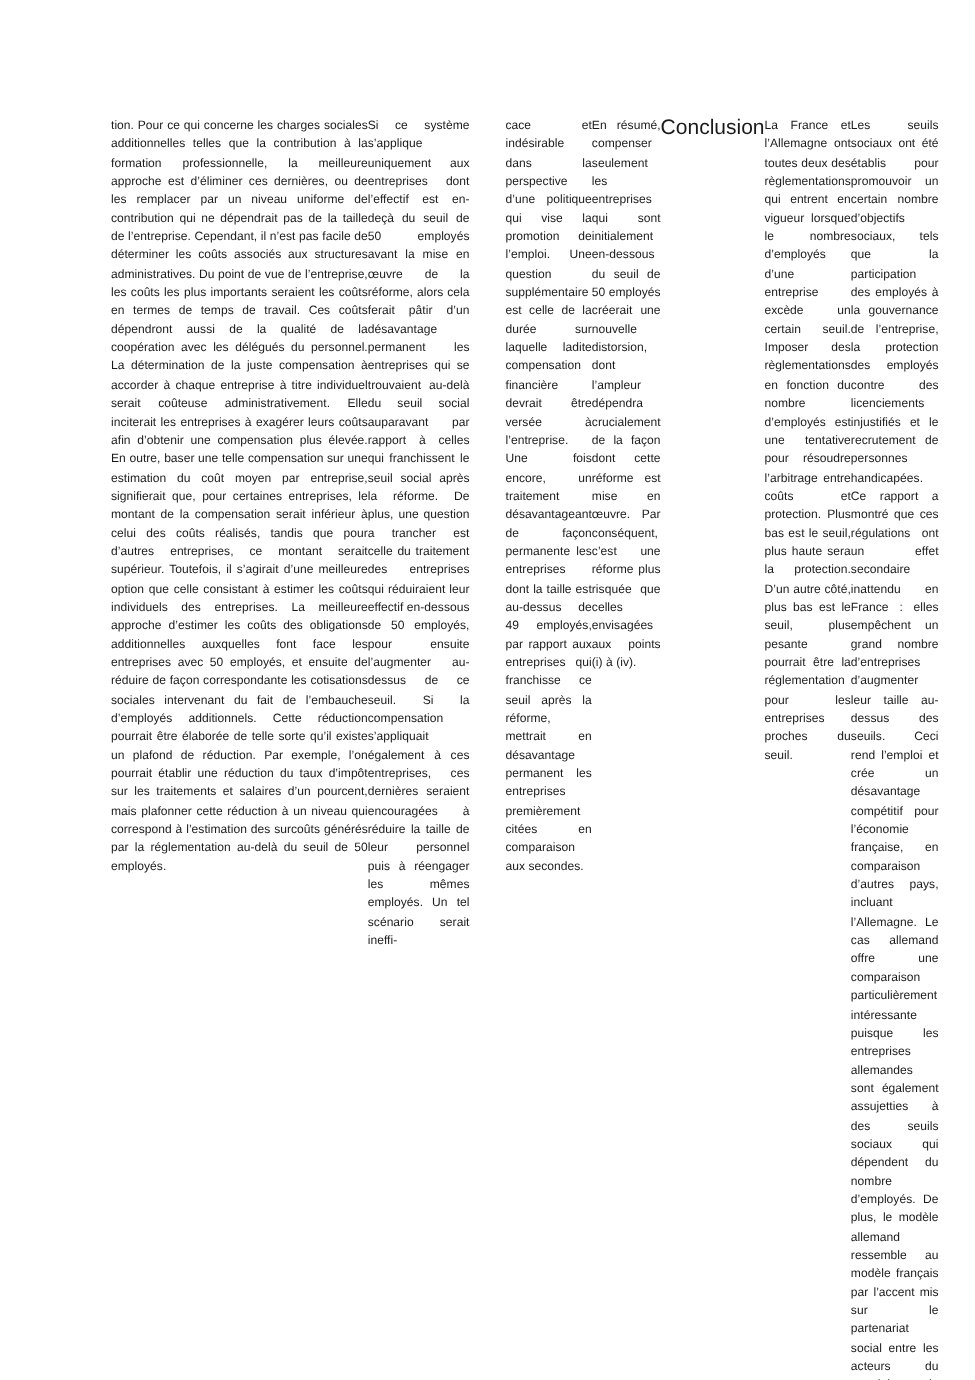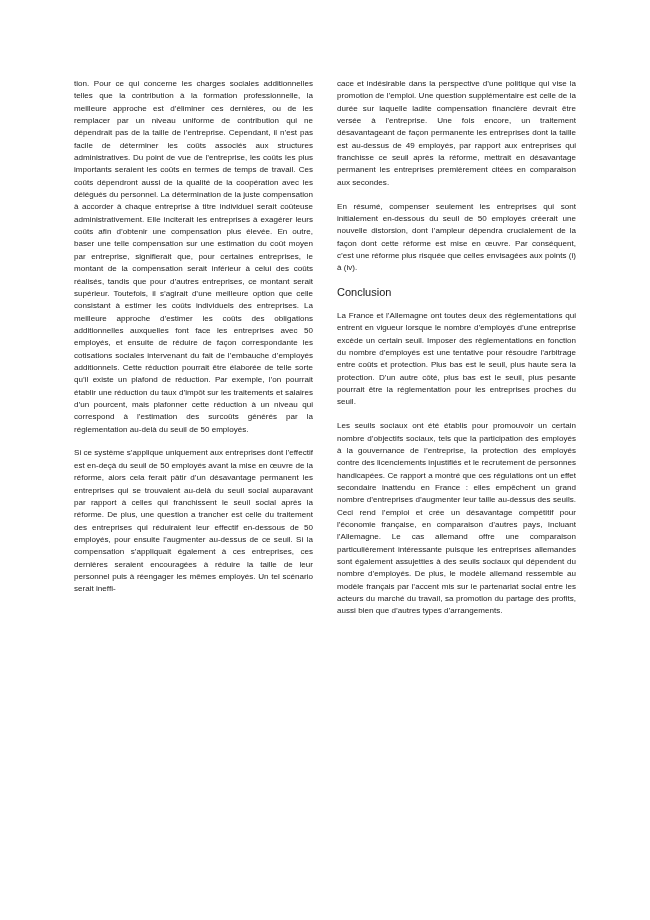--- a/index.html
+++ b/index.html
@@ -22,36 +22,35 @@
     left: 74px;
     top: 78px;
     width: 502px;
     height: 790px;
     display: flex;
     gap: 24px;
   }
   .col {
     width: 239px;
     display: flex;
-    flex-direction: column;
   }
   .para {
     font-size: 8.05px;
     line-height: 12.35px;
     text-align: justify;
     text-justify: inter-word;
     margin: 0 0 11.5px 0;
     hyphens: manual;
     letter-spacing: 0.02px;
   }
   .para:last-child {
     margin-bottom: 12px;
   }
   .heading {
-    font-size: 11px;
+    font-size: 14px;
     line-height: 12.35px;
     text-align: left;
     margin: 0 0 11.5px 0;
   }
   .page-number {
     position: absolute;
     left: 0;
     right: 0;
     bottom: 32px;
     text-align: center;

